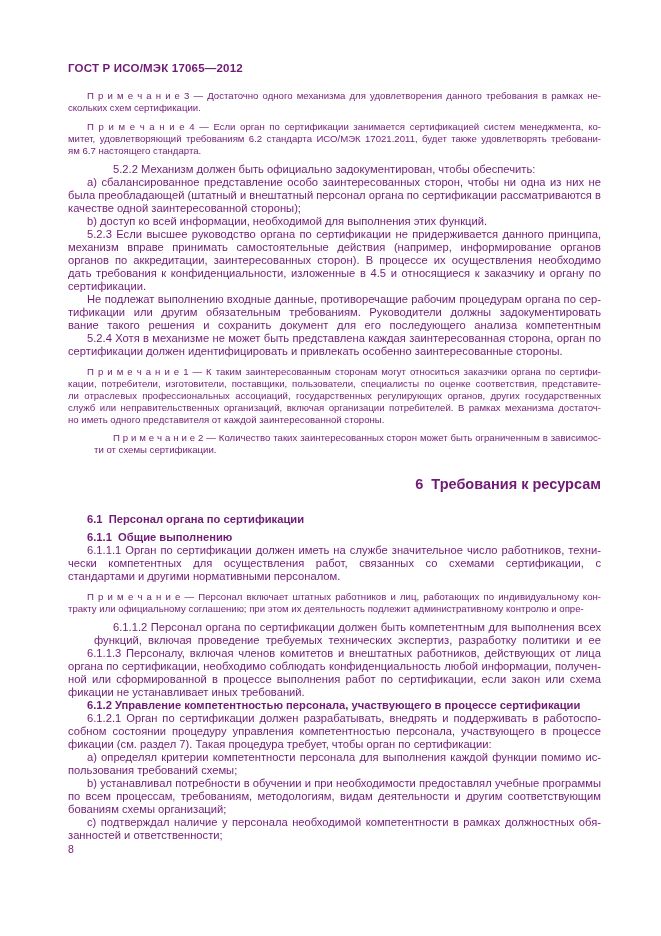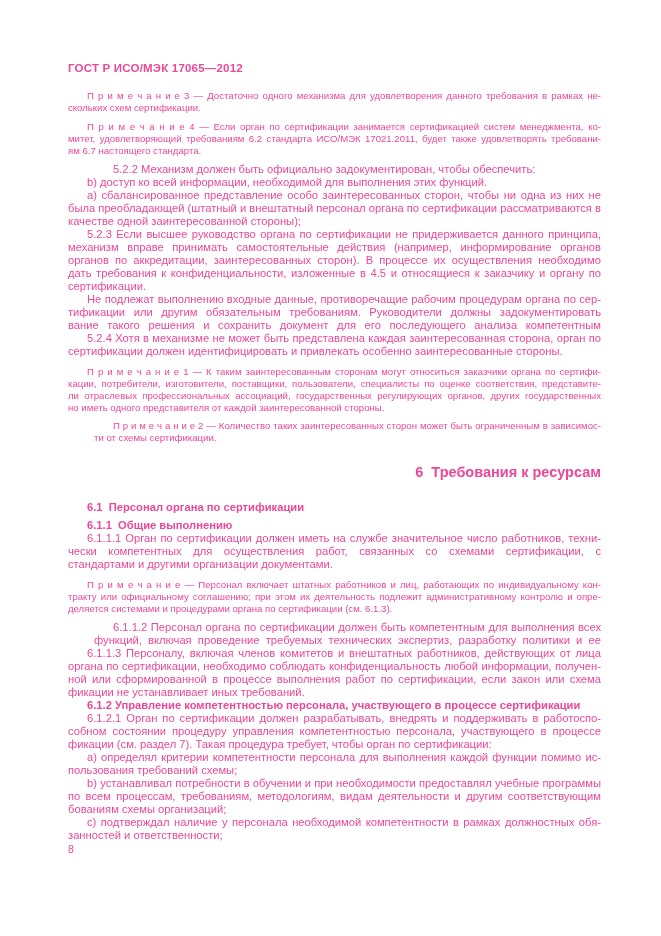--- a/index.html
+++ b/index.html
@@ -2,21 +2,21 @@
 <html><head>
 <meta charset="utf-8">
 <style>
   html, body { margin: 0; padding: 0; background: #ffffff; }
   .page {
     position: relative;
     width: 661px;
     height: 936px;
     background: #ffffff;
     font-family: "Liberation Sans", "DejaVu Sans", sans-serif;
-    color: #ec4899;
+    color: #701a75;
     overflow: hidden;
   }
   .content {
     position: absolute;
     left: 68px;
     top: 61px;
     width: 533px;
   }
   .running-header {
     font-weight: bold;
@@ -78,27 +78,27 @@
         <div class="ln">П р и м е ч а н и е   4 — Если орган по сертификации занимается сертификацией систем менеджмента, ко-</div>
         <div class="ln">митет, удовлетворяющий требованиям 6.2 стандарта ИСО/МЭК 17021.2011, будет также удовлетворять требовани-</div>
         <div class="ln">ям 6.7 настоящего стандарта.</div>
       </div>
 
     <div class="para mt6">
         <div class="ln">5.2.2 Механизм должен быть официально задокументирован, чтобы обеспечить:</div>
       </div>
 
     <div class="para">
-        <div class="ln">b) доступ ко всей информации, необходимой для выполнения этих функций.</div>
+        <div class="ln">a) сбалансированное представление особо заинтересованных сторон, чтобы ни одна из них не</div>
+        <div class="ln">была преобладающей (штатный и внештатный персонал органа по сертификации рассматриваются в</div>
+        <div class="ln">качестве одной заинтересованной стороны);</div>
       </div>
 
     <div class="para">
-        <div class="ln">a) сбалансированное представление особо заинтересованных сторон, чтобы ни одна из них не</div>
-        <div class="ln">была преобладающей (штатный и внештатный персонал органа по сертификации рассматриваются в</div>
-        <div class="ln">качестве одной заинтересованной стороны);</div>
+        <div class="ln">b) доступ ко всей информации, необходимой для выполнения этих функций.</div>
       </div>
 
     <div class="para">
         <div class="ln">5.2.3 Если высшее руководство органа по сертификации не придерживается данного принципа,</div>
         <div class="ln">механизм вправе принимать самостоятельные действия (например, информирование органов власти,</div>
         <div class="ln">органов по аккредитации, заинтересованных сторон). В процессе их осуществления необходимо соблю-</div>
         <div class="ln">дать требования к конфиденциальности, изложенные в 4.5 и относящиеся к заказчику и органу по</div>
         <div class="ln">сертификации.</div>
       </div>
 
@@ -110,44 +110,44 @@
 
     <div class="para">
         <div class="ln">5.2.4 Хотя в механизме не может быть представлена каждая заинтересованная сторона, орган по</div>
         <div class="ln">сертификации должен идентифицировать и привлекать особенно заинтересованные стороны.</div>
       </div>
 
     <div class="note para mt8">
         <div class="ln">П р и м е ч а н и е   1 — К таким заинтересованным сторонам могут относиться заказчики органа по сертифи-</div>
         <div class="ln">кации, потребители, изготовители, поставщики, пользователи, специалисты по оценке соответствия, представите-</div>
         <div class="ln">ли отраслевых профессиональных ассоциаций, государственных регулирующих органов, других государственных</div>
+        <div class="ln">служб или неправительственных организаций, включая организации потребителей. В рамках механизма достаточ-</div>
         <div class="ln">но иметь одного представителя от каждой заинтересованной стороны.</div>
       </div>
 
     <div class="note para mt6">
         <div class="ln">П р и м е ч а н и е   2 — Количество таких заинтересованных сторон может быть ограниченным в зависимос-</div>
         <div class="ln">ти от схемы сертификации.</div>
       </div>
 
     <div class="h-main mt18">6  Требования к ресурсам</div>
 
     <div class="h-sub mt3">6.1  Персонал органа по сертификации</div>
 
     <div class="h-sub mt5">6.1.1  Общие выполнению</div>
 
     <div class="para">
         <div class="ln">6.1.1.1 Орган по сертификации должен иметь на службе значительное число работников, техни-</div>
         <div class="ln">чески компетентных для осуществления работ, связанных со схемами сертификации, с действующими</div>
-        <div class="ln">стандартами и другими организации документами.</div>
+        <div class="ln">стандартами и другими нормативными персоналом.</div>
       </div>
 
     <div class="note para mt8">
         <div class="ln">П р и м е ч а н и е — Персонал включает штатных работников и лиц, работающих по индивидуальному кон-</div>
         <div class="ln">тракту или официальному соглашению; при этом их деятельность подлежит административному контролю и опре-</div>
-        <div class="ln">деляется системами и процедурами органа по сертификации (см. 6.1.3).</div>
       </div>
 
     <div class="para mt6">
         <div class="ln">6.1.1.2 Персонал органа по сертификации должен быть компетентным для выполнения всех</div>
         <div class="ln">функций, включая проведение требуемых технических экспертиз, разработку политики и ее внедрение.</div>
       </div>
 
     <div class="para">
         <div class="ln">6.1.1.3 Персоналу, включая членов комитетов и внештатных работников, действующих от лица</div>
         <div class="ln">органа по сертификации, необходимо соблюдать конфиденциальность любой информации, получен-</div>

